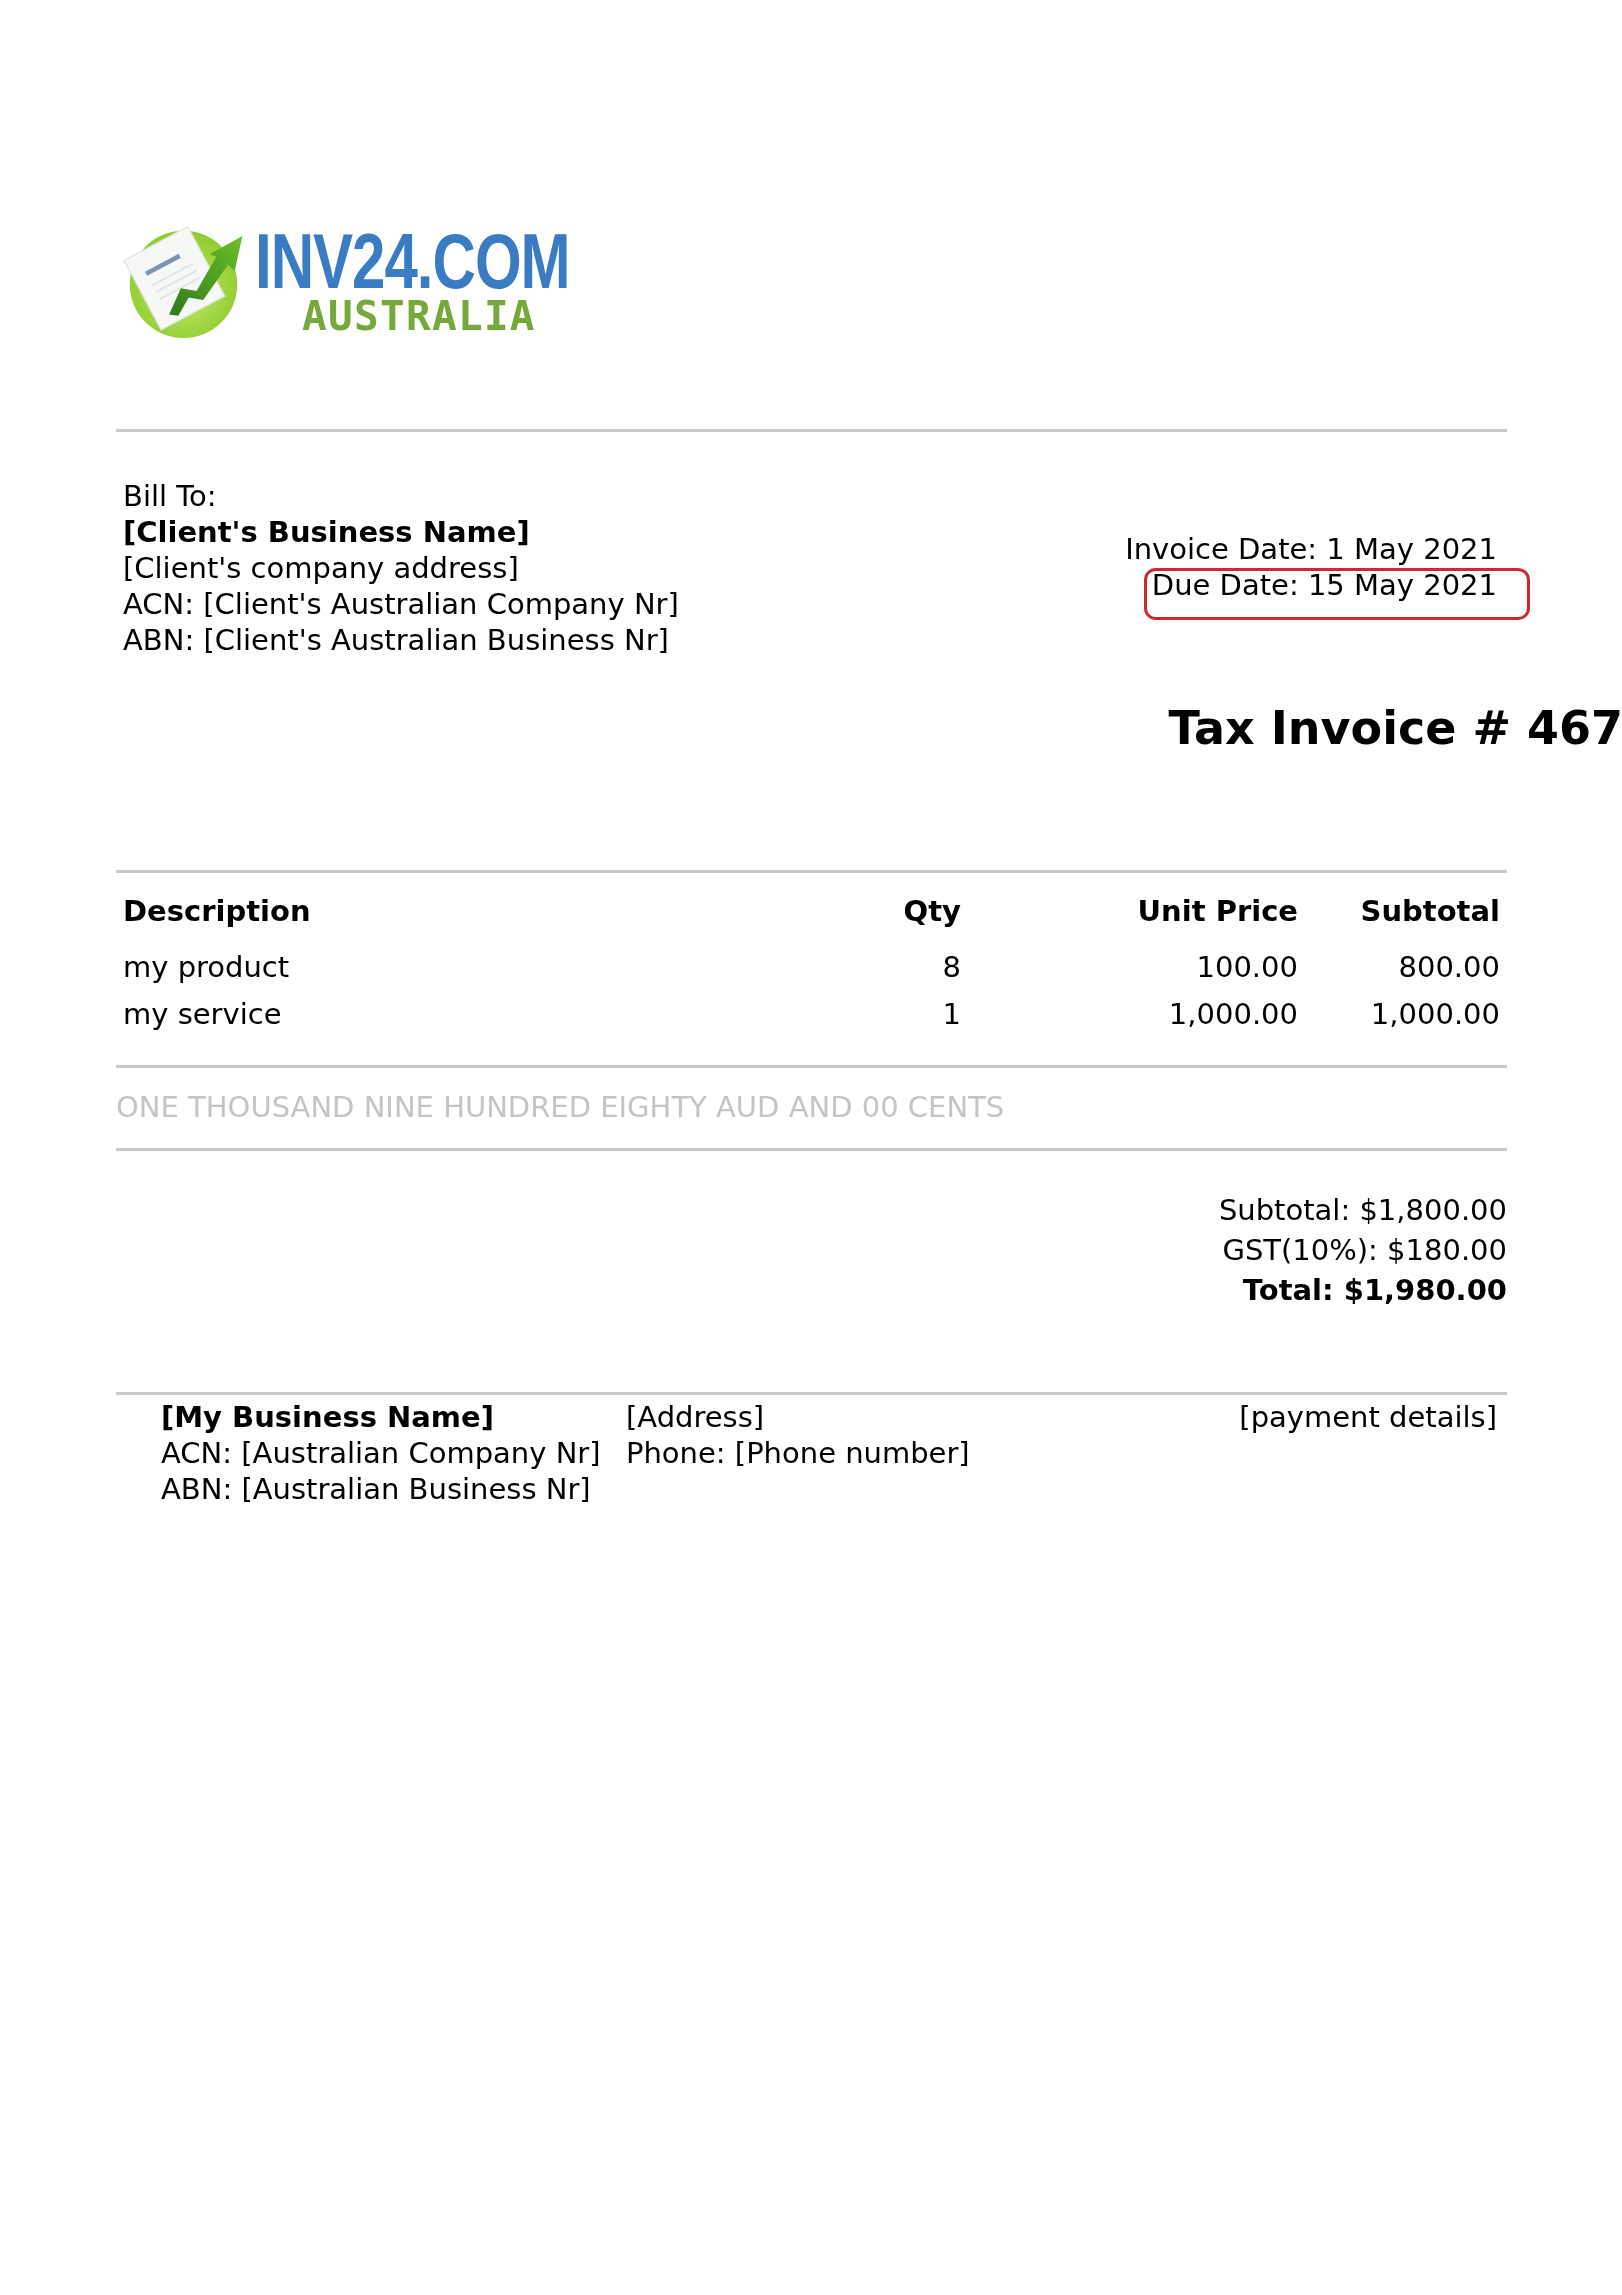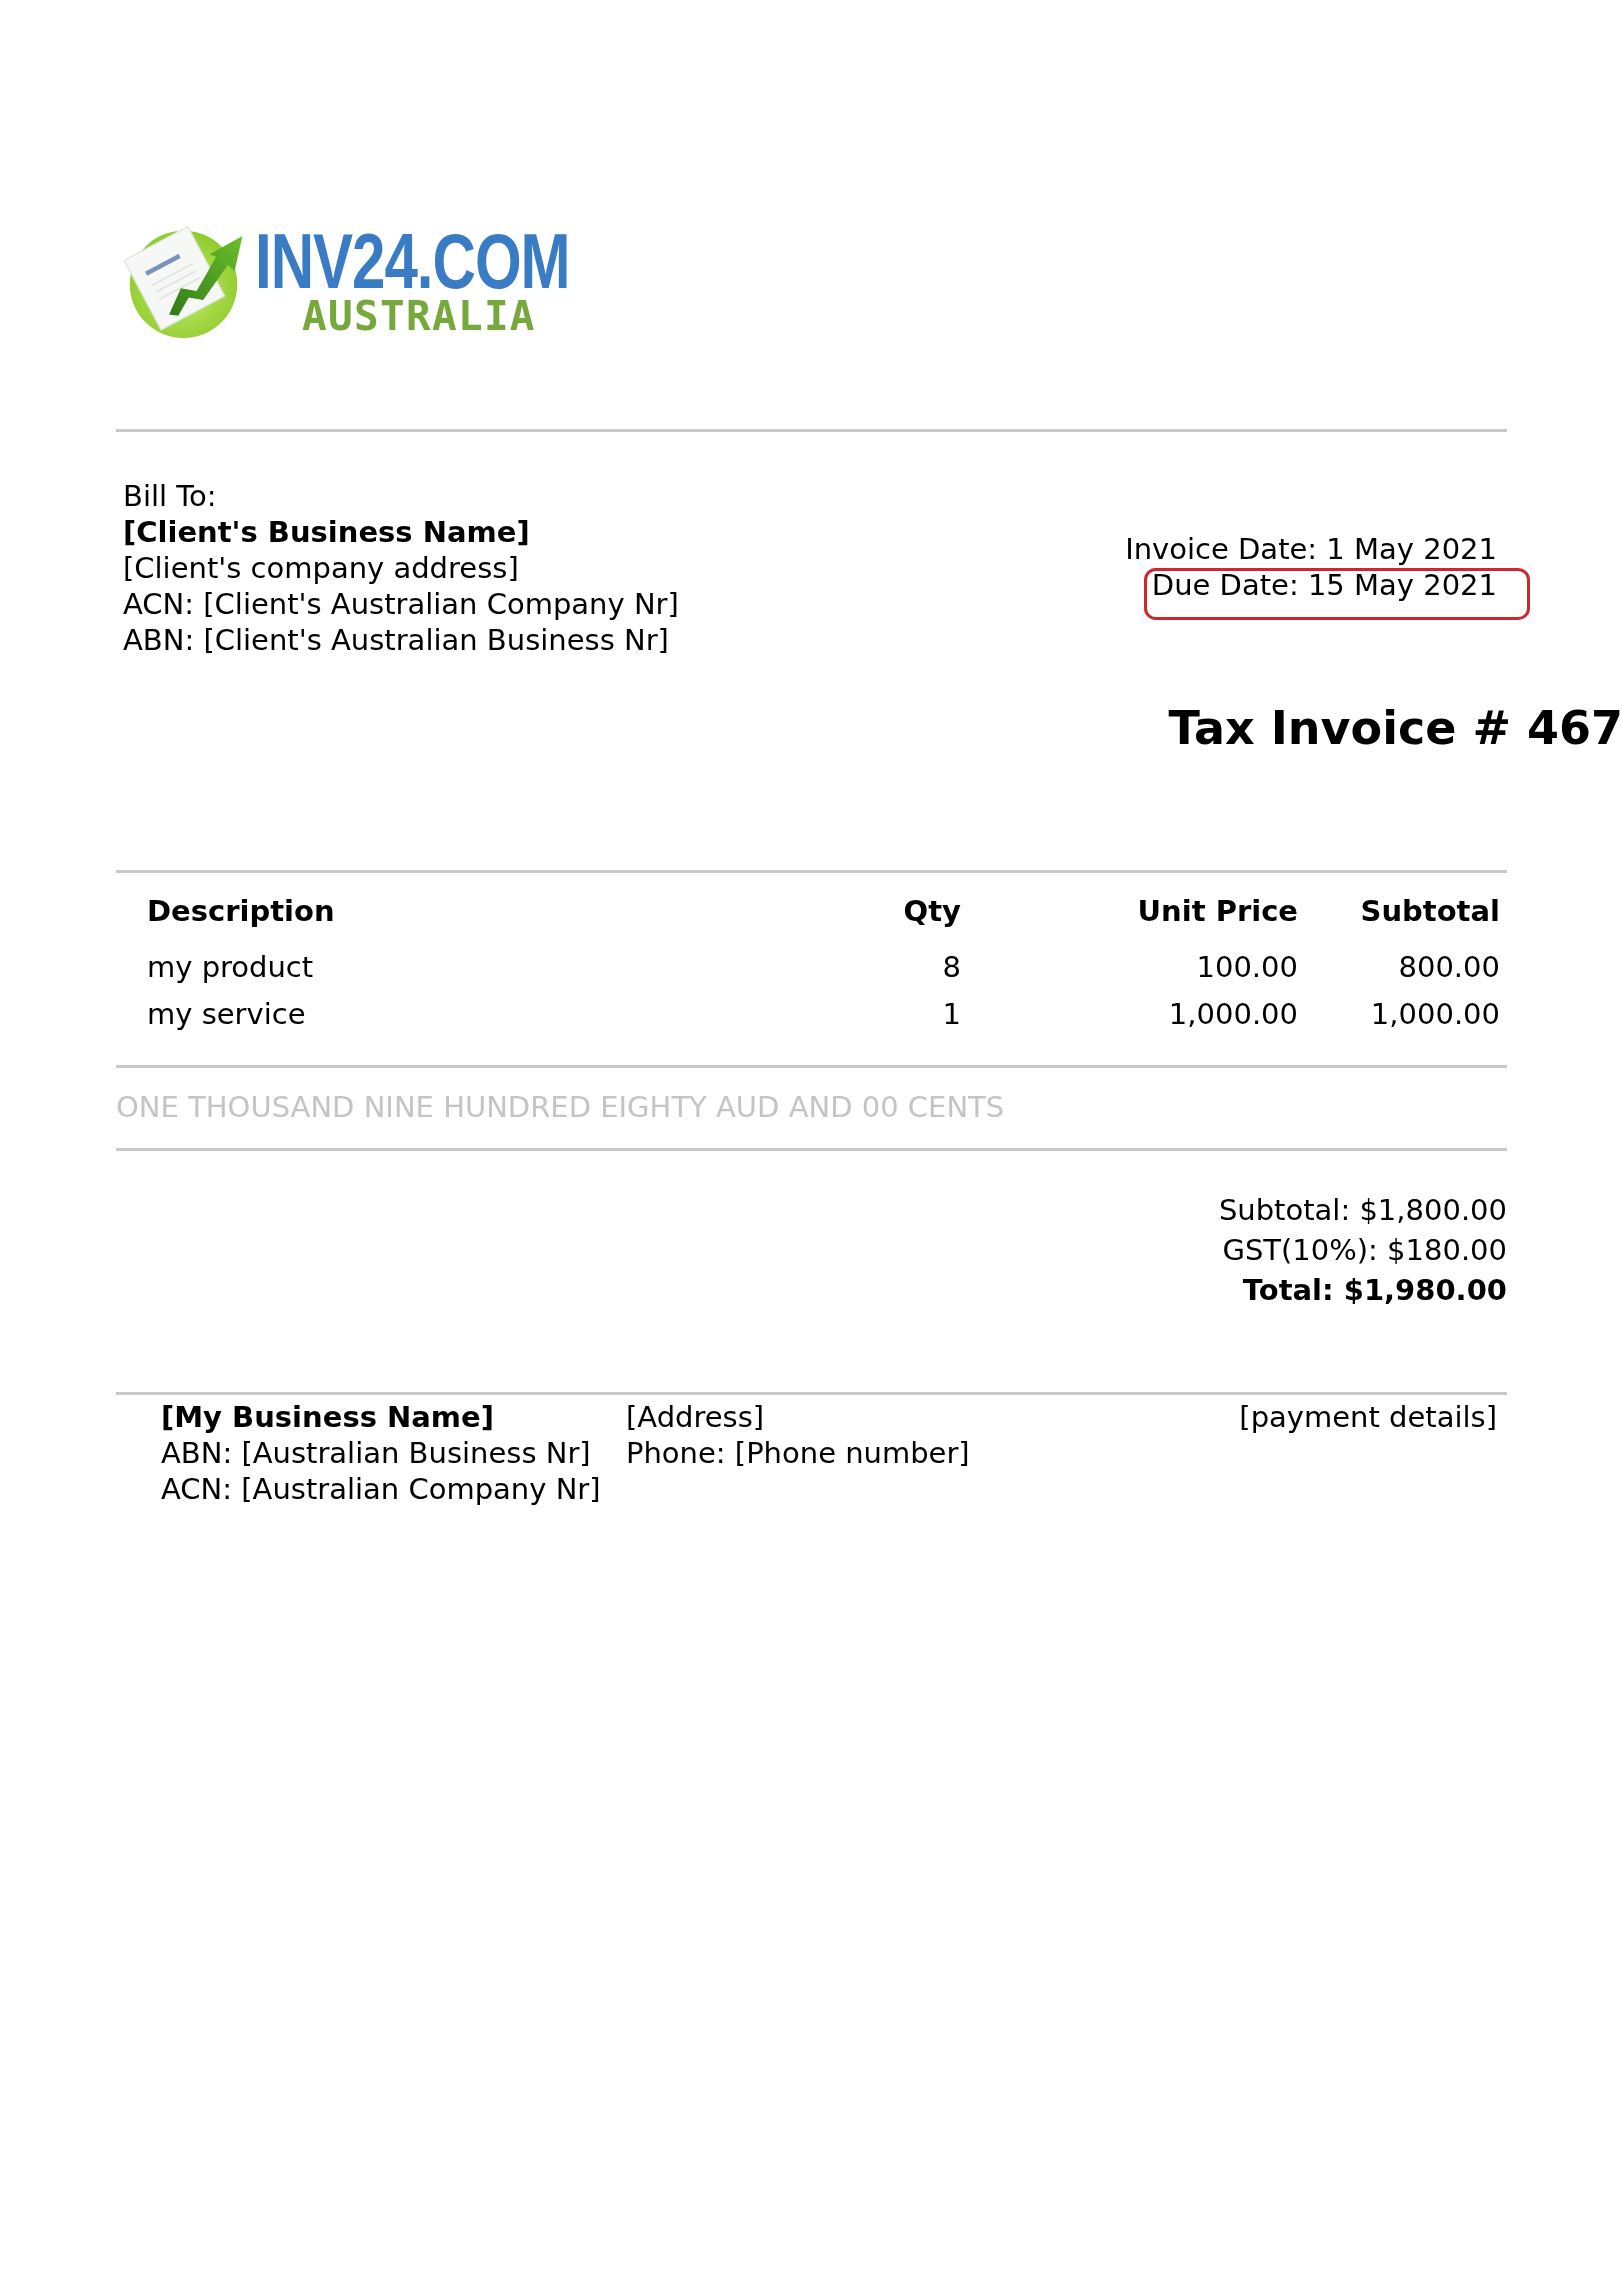--- a/index.html
+++ b/index.html
@@ -70,21 +70,21 @@
       padding-left: 0;
     }
     .title-inner { display: inline-block; margin-left: 0px; position: relative; left: 0px; }
 
     
     .tbl { position: absolute; left: 123px; top: 893px; width: 1377px; }
     .tbl .row { position: relative; height: 47px; }
     .tbl .row.body-row { height: 47px; }
     .tbl .cell {
       position: absolute; top: 0;
-      font-size: 29px; line-height: 36px; white-space: nowrap; margin-left: 24px;
+      font-size: 29px; line-height: 36px; white-space: nowrap;
     }
     .c-desc { left: 0; }
     .c-qty { right: 539px; text-align: right; }
     .c-unit { right: 202px; text-align: right; }
     .c-sub { right: 0; text-align: right; }
     .tbl .head .cell { font-weight: bold; }
 
     .words {
       position: absolute; left: 116px; top: 1089px;
       font-size: 29px; line-height: 36px; color: #c4c4c4;
@@ -181,22 +181,22 @@
 <div class="totals">
   <div>Subtotal: $1,800.00</div>
   <div>GST(10%): $180.00</div>
   <div class="bold">Total: $1,980.00</div>
 </div>
 
 <div class="rule" style="top:1392px;"></div>
 
 <div class="footer-col f1" style="top:1399px;">
   <div class="bold">[My Business Name]</div>
+  <div>ACN: [Australian Company Nr]</div>
   <div>ABN: [Australian Business Nr]</div>
-  <div>ACN: [Australian Company Nr]</div>
 </div>
 <div class="footer-col f2" style="top:1399px;">
   <div>[Address]</div>
   <div>Phone: [Phone number]</div>
 </div>
 <div class="footer-col f3" style="top:1399px;">
   <div>[payment details]</div>
 </div>
 
 

